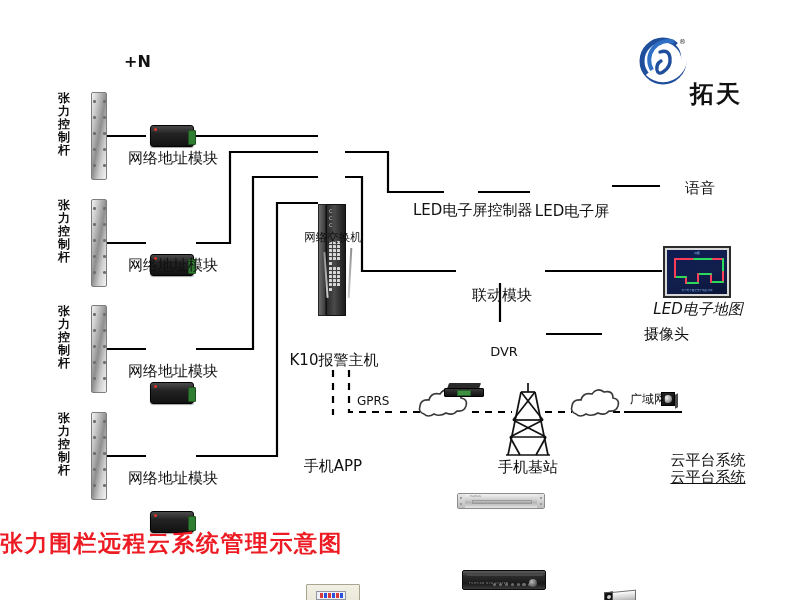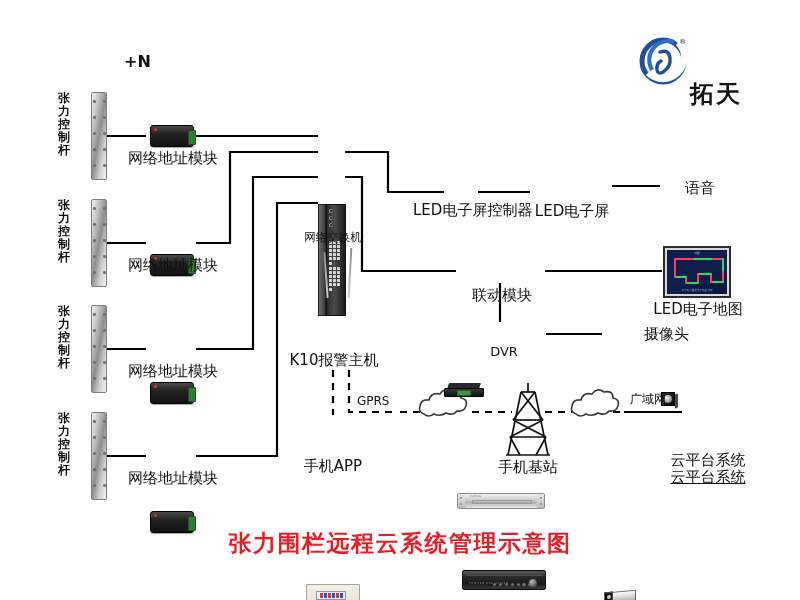--- a/index.html
+++ b/index.html
@@ -101,21 +101,21 @@
   .ledmap .b{position:absolute;bottom:2px;left:0;right:0;text-align:center;font-size:2.6px;color:#7fb4ef;}
 
   
   .k10{width:54px;height:52px;position:relative;}
   .k10 .case{position:absolute;left:0;top:0;width:54px;height:52px;background:linear-gradient(180deg,#f2f0e4,#ddd9c6);border:1px solid #a9a48f;box-sizing:border-box;border-radius:1px;}
   .k10 .scr{position:absolute;left:10px;top:7px;width:30px;height:9px;background:#eef2f6;border:1px solid #8f96a1;box-sizing:border-box;display:flex;gap:1px;align-items:center;justify-content:center;}
   .k10 .scr i{display:block;width:3px;height:5px;}
   .ant{position:absolute;width:2px;background:linear-gradient(180deg,#8d8d8d,#d0d0d0);}
 
   .title{
-    position:absolute;left:0;right:0;text-align:center;
+    position:absolute;left:0;right:0;
     color:#ed1c24;font-size:23px;font-weight:700;letter-spacing:1.5px;
   }
   .logo-txt{font-size:24px;font-weight:700;color:#111;letter-spacing:2px;}
   .reg{font-size:7px;vertical-align:super;color:#333;}
   .plusN{font-size:16px;font-weight:700;color:#111;}
   .netlbl{font-size:11.5px;}
 </style>
 </head>
 <body>
 
@@ -392,21 +392,21 @@
           <line x1="31" y1="24" x2="31" y2="33" stroke="#ff3c5a"></line>
           <line x1="31" y1="33" x2="19" y2="33" stroke="#2dd95b"></line>
           <line x1="19" y1="33" x2="19" y2="27" stroke="#ff3c5a"></line>
           <line x1="19" y1="27" x2="8" y2="27" stroke="#2dd95b"></line>
           <line x1="8" y1="27" x2="8" y2="9" stroke="#ff3c5a"></line>
         </g>
       </svg>
       <div class="b">张力电子围栏电子地图系统</div>
     </div>
   </div>
-  <div class="abs lbl lbl-c" style="left:648px;top:301px;width:100px;">LED电子地图</div>
+  <div class="abs lbl lbl-c" style="left:648px;top:301px;width:100px;font-style:italic;">LED电子地图</div>
 
   <div class="abs dvr" style="left:462px;top:324px;">
     <div class="strip"></div>
     <div class="txt">TUOTIAN  DVR  SYSTEM</div>
     <div class="btns">
         <i></i>
         <i></i>
         <i></i>
         <i></i>
         <i></i>

